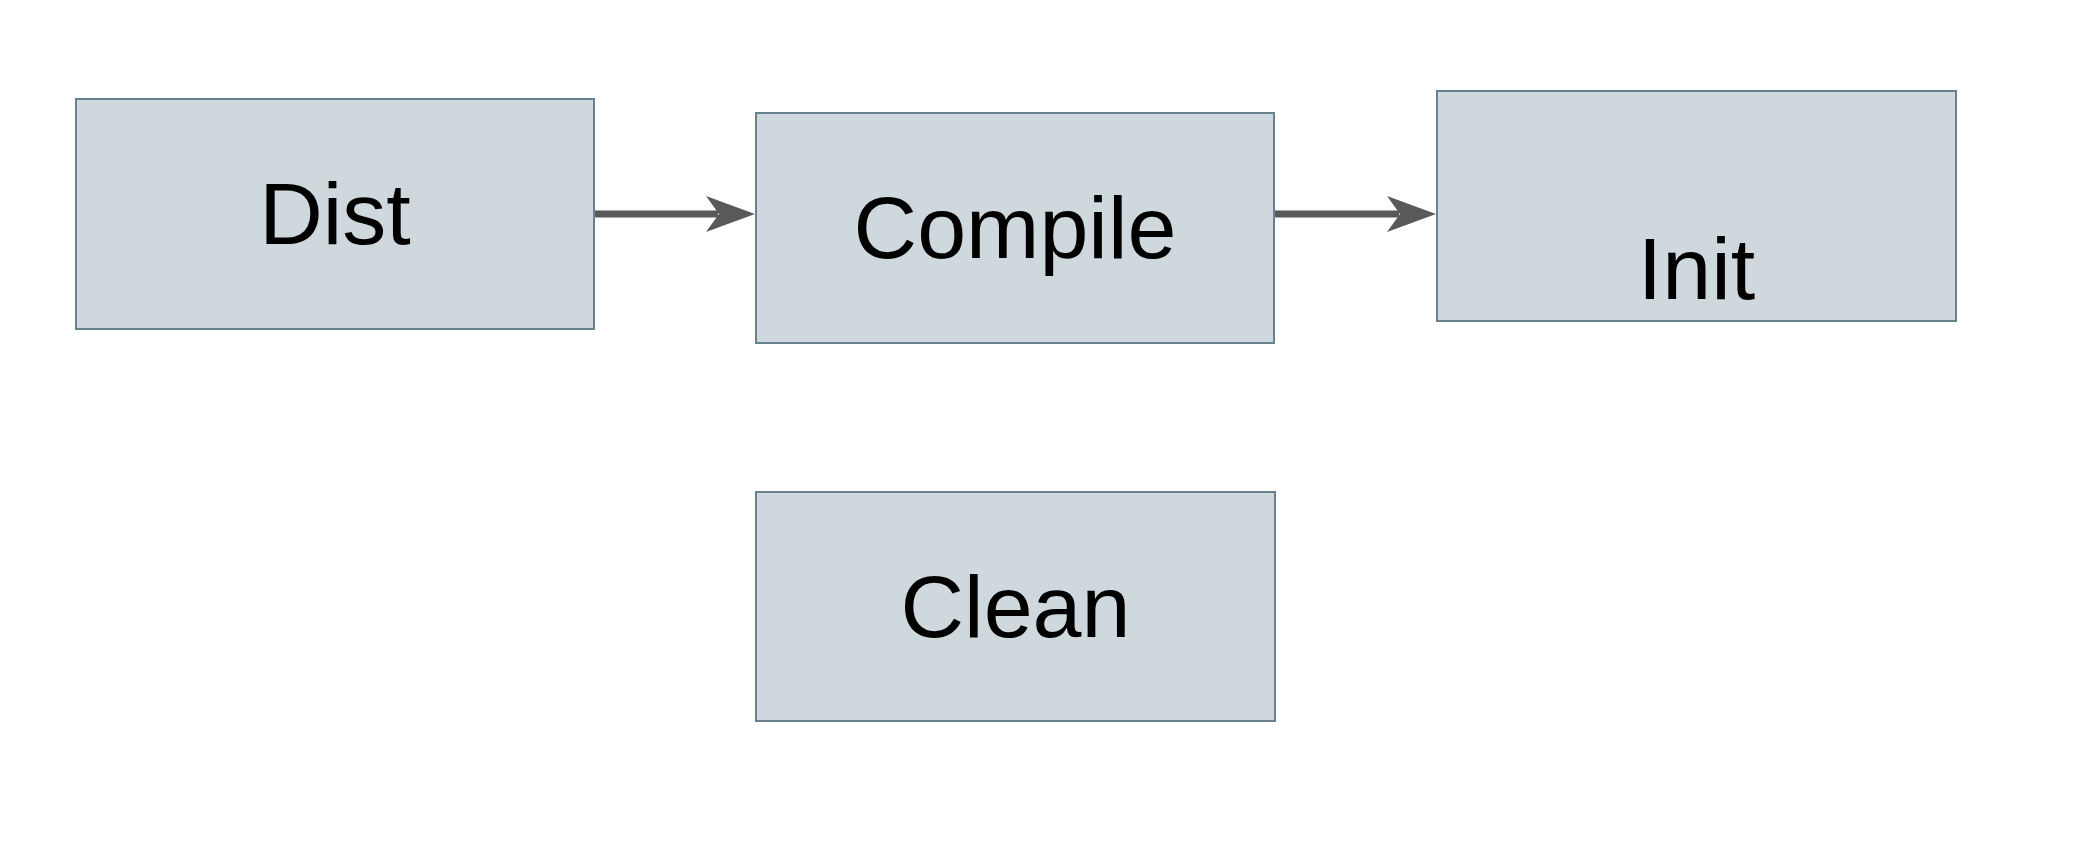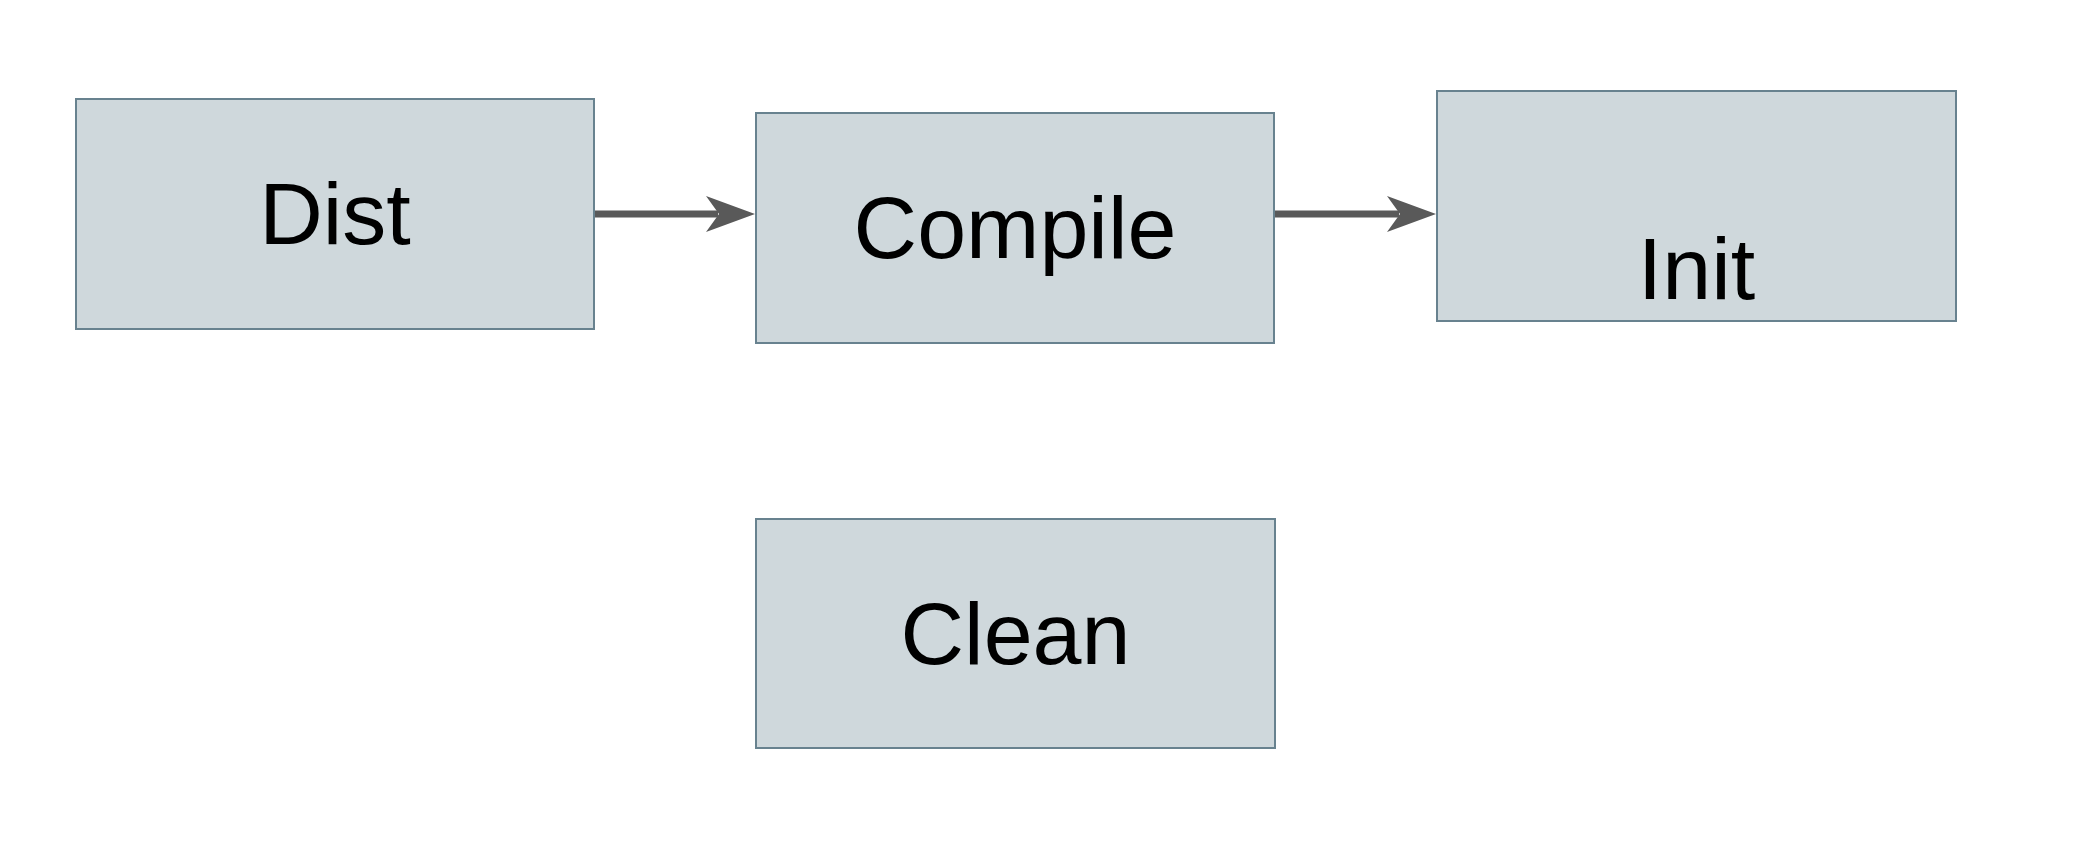--- a/index.html
+++ b/index.html
@@ -32,21 +32,21 @@
     font-weight: 400;
     color: var(--text-color, #000000);
     letter-spacing: 0px;
     white-space: nowrap;
     user-select: none;
   }
   
   .node-dist    { left: 75px;   top: 98px;  width: 520px; height: 232px; }
   .node-compile { left: 755px;  top: 112px;  width: 520px; height: 232px; }
   .node-init    { left: 1436px; top: 90px;  width: 521px; height: 232px; align-items: flex-end; }
-  .node-clean   { left: 755px;  top: 518px; width: 521px; height: 231px; }
+  .node-clean   { left: 755px;  top: 491px; width: 521px; height: 231px; }
 
   .edge {
     position: absolute;
     height: 44px;
   }
   .edge-dist-compile { left: 595px;  top: 192px; width: 160px; }
   .edge-compile-init { left: 1275px; top: 192px; width: 161px; }
   .edge svg { display: block; width: 100%; height: 100%; }
 </style>
 </head>

